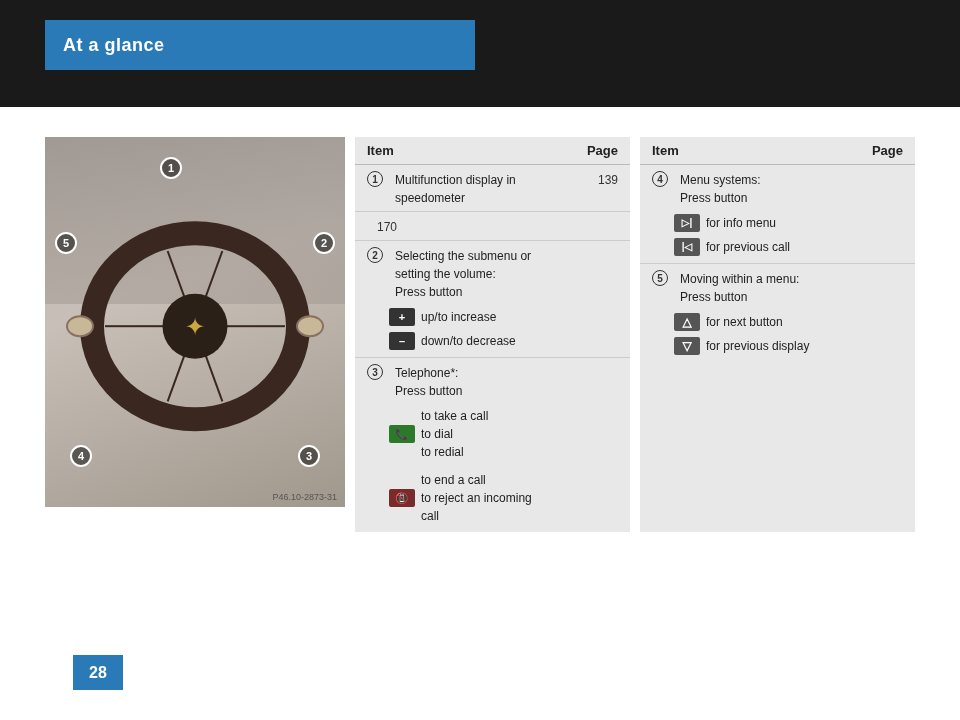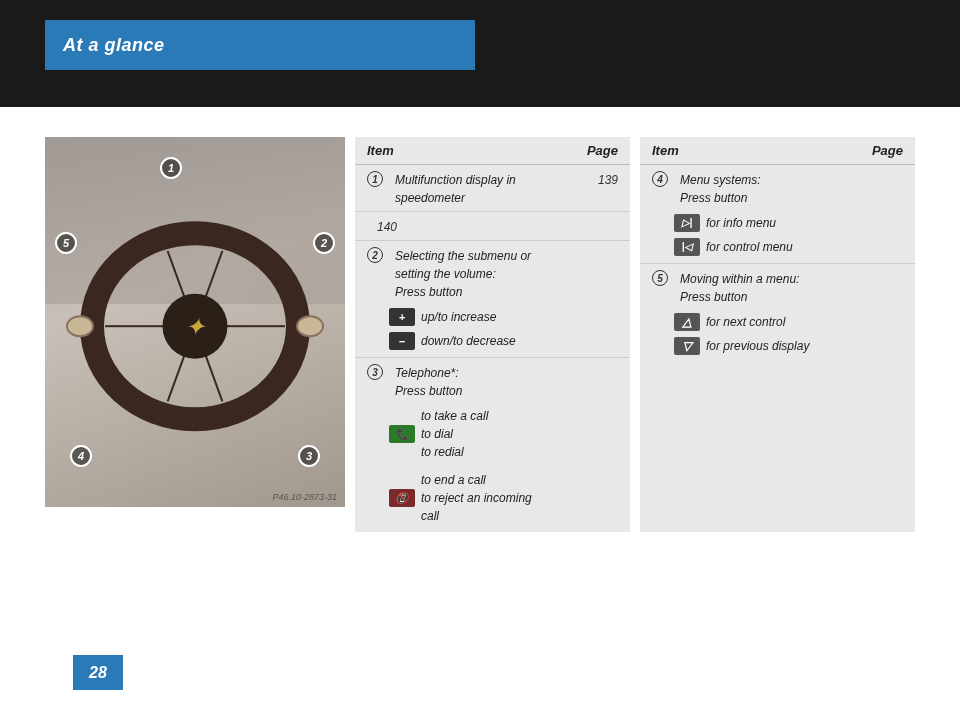--- a/index.html
+++ b/index.html
@@ -10,21 +10,20 @@
       font-family: Arial, sans-serif;
       font-size: 13px;
       overflow: hidden;
       position: relative;
     }
     .page {
       width: 960px;
       height: 720px;
       background: #ffffff;
       position: relative;
-      font-style: italic;
     }
     
     .header-section {
       background: #1a1a1a;
       height: 107px;
       position: relative;
     }
     .header-blue-box {
       position: absolute;
       left: 45px;
@@ -293,21 +292,21 @@
             <div class="row-left">
               <span class="circle-num item-num">1</span>
               <span class="item-text">Multifunction display in speedometer</span>
             </div>
             <span class="item-page">139</span>
           </div>
         </div>
 
         <div class="table-row">
           <div class="row-flex">
-            <span class="item-page">140</span>
+            <span class="item-page">170</span>
           </div>
         </div>
 
         <div class="table-row">
           <div class="row-left" style="margin-bottom:4px;">
             <span class="circle-num item-num">2</span>
             <span class="item-text">Selecting the submenu or<br>setting the volume:<br>Press button</span>
           </div>
           <div style="padding-left:22px;">
             <div class="sub-item">
@@ -350,34 +349,34 @@
             <span class="circle-num item-num">4</span>
             <span class="item-text">Menu systems:<br>Press button</span>
           </div>
           <div style="padding-left:22px;">
             <div class="sub-item">
               <span class="btn-icon next-menu" style="font-size:10px;">▷|</span>
               <span>for info menu</span>
             </div>
             <div class="sub-item">
               <span class="btn-icon prev-menu" style="font-size:10px;">|◁</span>
-              <span>for control menu</span>
+              <span>for previous call</span>
             </div>
           </div>
         </div>
 
         <div class="table-row">
           <div class="row-left" style="margin-bottom:4px;">
             <span class="circle-num item-num">5</span>
             <span class="item-text">Moving within a menu:<br>Press button</span>
           </div>
           <div style="padding-left:22px;">
             <div class="sub-item">
               <span class="btn-icon triangle-up" style="font-size:12px;">△</span>
-              <span>for next control</span>
+              <span>for next button</span>
             </div>
             <div class="sub-item">
               <span class="btn-icon triangle-down" style="font-size:12px;">▽</span>
               <span>for previous display</span>
             </div>
           </div>
         </div>
       </div>
     </div>
   </div>

